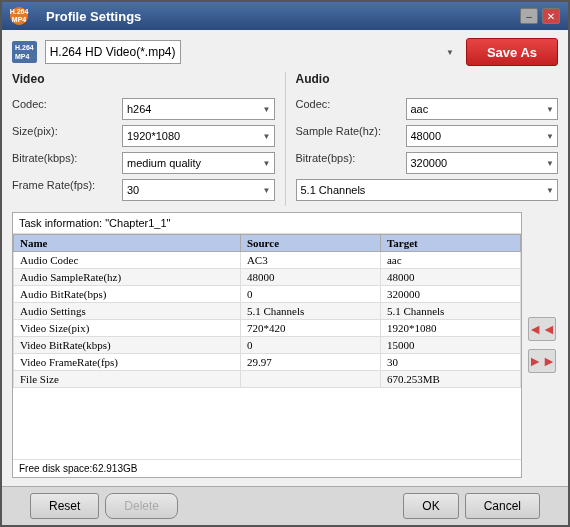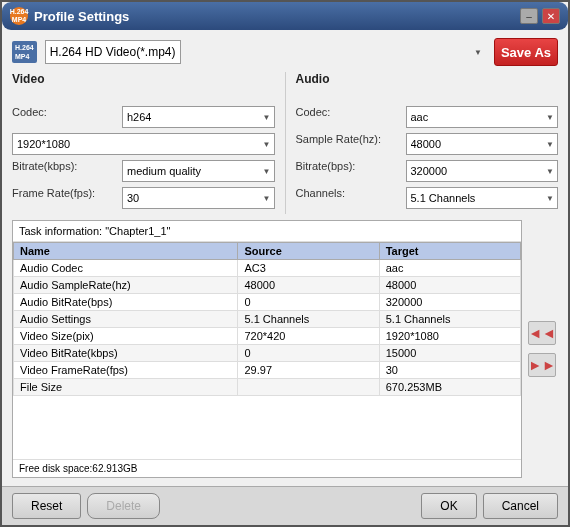--- a/index.html
+++ b/index.html
@@ -18,24 +18,23 @@
       border: 2px solid #555;
       display: flex;
       flex-direction: column;
     }
     .title-bar {
       background: linear-gradient(to bottom, #4a6fa5, #2c4a7c);
       color: white;
       padding: 4px 8px;
       display: flex;
       align-items: center;
-      gap: 6px;
+      gap: 18px;
       height: 28px;
       flex-shrink: 0;
-      border-radius: 9px;
     }
     .title-bar-icon {
       width: 18px;
       height: 18px;
       background: #e87820;
       border-radius: 50%;
       display: flex;
       align-items: center;
       justify-content: center;
       font-size: 10px;
@@ -110,38 +109,38 @@
       top: 50%;
       transform: translateY(-50%);
       font-size: 8px;
       pointer-events: none;
       color: #555;
     }
     .save-as-btn {
       background: linear-gradient(to bottom, #e84444, #c42222);
       color: white;
       border: 1px solid #a01010;
-      padding: 4px 6px;
+      padding: 4px 20px;
       font-size: 13px;
       font-weight: bold;
       cursor: pointer;
       border-radius: 3px;
       height: 28px;
     }
     .settings-panel {
       display: flex;
       gap: 10px;
     }
     .settings-section {
       flex: 1;
     }
     .section-title {
       font-size: 12px;
       font-weight: bold;
-      margin-bottom: 20px;
+      margin-bottom: 12px;
       color: #222;
     }
     .field-row {
       display: flex;
       margin-bottom: 5px;
     }
     .field-label {
       width: 110px;
       font-size: 11px;
       color: #333;
@@ -219,21 +218,21 @@
     }
     .disk-space {
       padding: 3px 6px;
       font-size: 10px;
       border-top: 1px solid #ddd;
       background: white;
     }
     .bottom-bar {
       display: flex;
       align-items: flex-end;
-      padding: 6px 10px;
+      padding: 6px 28px;
       gap: 6px;
       background: #d8d8d8;
       border-top: 1px solid #aaa;
       flex-shrink: 0;
     }
     .bottom-btn {
       padding: 4px 18px;
       font-size: 12px;
       border: 1px solid #888;
       background: linear-gradient(to bottom, #e8e8e8, #d0d0d0);
@@ -322,20 +321,21 @@
         <div class="section-title">Video</div>
         <div class="field-row">
           <span class="field-label">Codec:</span>
           <div class="field-select-wrapper">
             <select class="field-select">
               <option>h264</option>
             </select>
           </div>
         </div>
         <div class="field-row">
+          <span class="field-label">Size(pix):</span>
           <div class="field-select-wrapper">
             <select class="field-select">
               <option>1920*1080</option>
             </select>
           </div>
         </div>
         <div class="field-row">
           <span class="field-label">Bitrate(kbps):</span>
           <div class="field-select-wrapper">
             <select class="field-select">
@@ -375,36 +375,35 @@
         </div>
         <div class="field-row">
           <span class="field-label">Bitrate(bps):</span>
           <div class="field-select-wrapper">
             <select class="field-select">
               <option>320000</option>
             </select>
           </div>
         </div>
         <div class="field-row">
-          <span class="field-label">Channels:</span>
           <div class="field-select-wrapper">
             <select class="field-select">
               <option>5.1 Channels</option>
             </select>
           </div>
         </div>
       </div>
     </div>
 
     <div class="main-area">
       <div class="main-left">
 
         <div class="task-info-panel">
           <div class="task-info-header">Task information: "Chapter1_1"</div>
-          <div style="overflow-y:auto;flex:1;">
+          <div style="overflow-y:auto;flex:1;font-family:Liberation Serif, serif;">
             <table class="task-table">
               <thead>
                 <tr>
                   <th>Name</th>
                   <th>Source</th>
                   <th>Target</th>
                 </tr>
               </thead>
               <tbody id="task-table-body">
               <tr>

